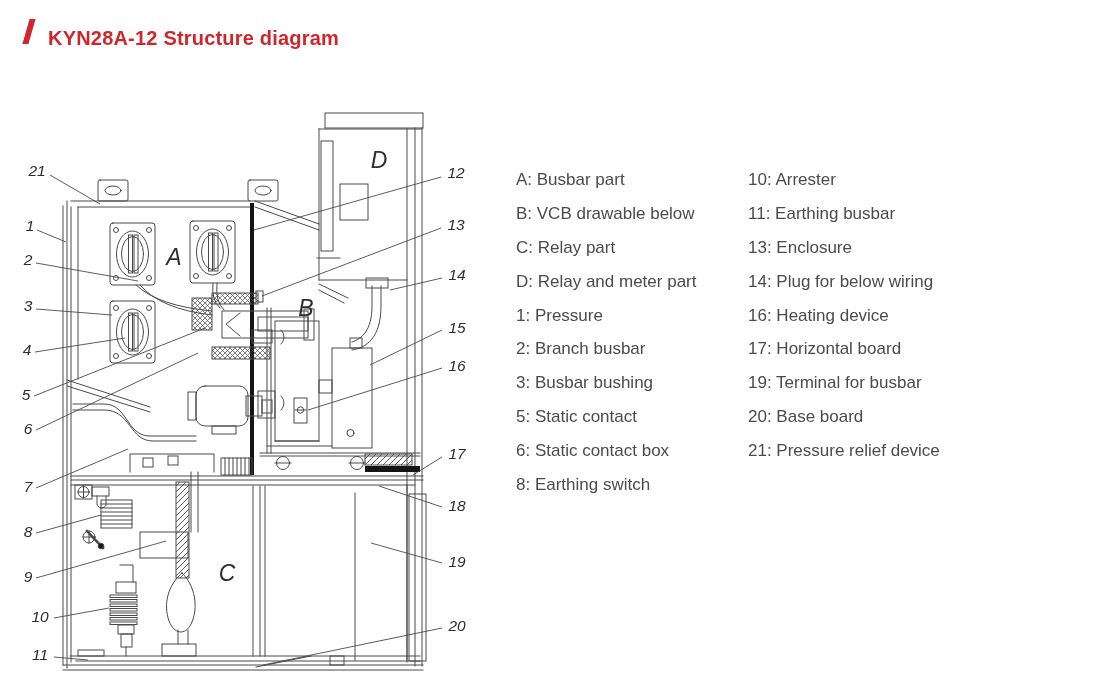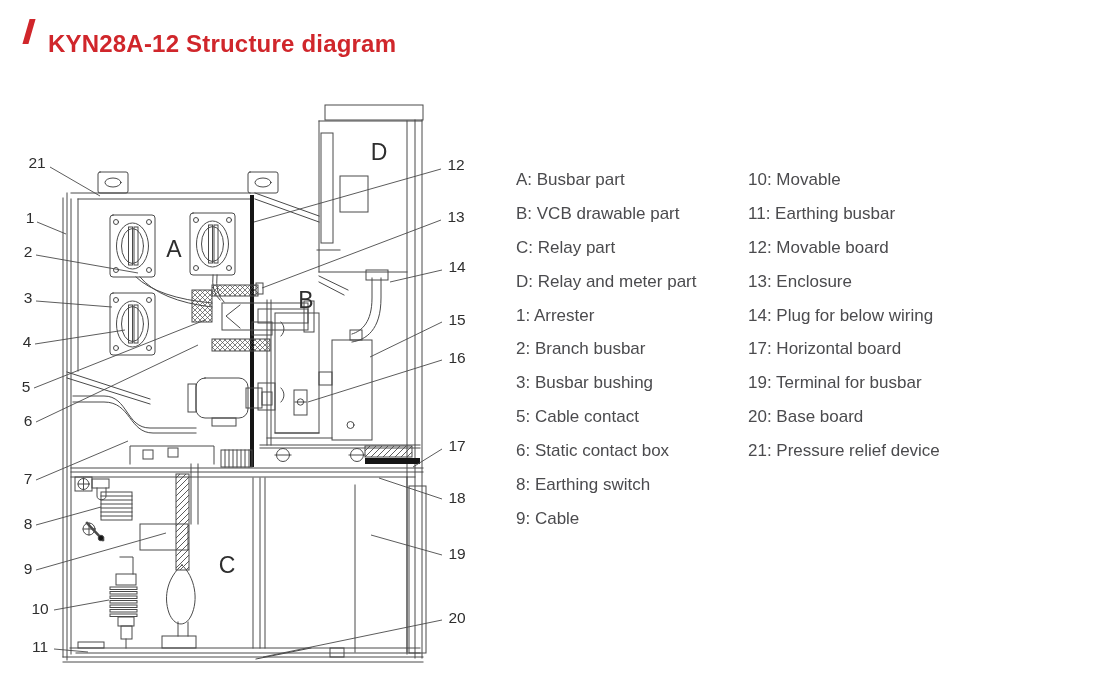--- a/index.html
+++ b/index.html
@@ -1,30 +1,30 @@
 <!DOCTYPE html>
 <html><head>
 <meta charset="utf-8">
 <style>
   html,body{margin:0;padding:0;background:#ffffff;}
   .page{position:relative;width:1120px;height:674px;background:#fff;overflow:hidden;
         font-family:"Liberation Sans",sans-serif;}
   
   .title-accent{position:absolute;left:26px;top:19px;width:6px;height:25px;
         background:#d0262b;transform:skewX(-16deg);}
-  .page-title{position:absolute;left:48px;top:14px;font-size:24px;font-weight:bold;
+  .page-title{position:absolute;left:48px;top:14px;font-size:20px;font-weight:bold;
         color:#d0262b;letter-spacing:0.2px;}
   
   .legend{position:absolute;left:516px;top:163px;display:flex;}
   .legend-col{display:flex;flex-direction:column;}
   .legend-col.left{width:232px;}
   .legend-row{height:33.9px;display:flex;align-items:center;font-size:17px;
         color:#4b4b4e;white-space:nowrap;}
   
-  .figure{position:absolute;left:0;top:0;width:500px;height:616px;}
+  .figure{position:absolute;left:0;top:8px;width:500px;height:616px;font-style:italic;}
   svg{display:block;}
   .lin{stroke:#4a4a4a;stroke-width:1;fill:none;stroke-linecap:square;}
   .leader{stroke:#4a4a4a;stroke-width:0.9;}
   .callout-num{font-family:"Liberation Sans",sans-serif;font-size:15.5px;fill:#2e2e2e;
         text-anchor:middle;dominant-baseline:central;}
   .section-letter{font-family:"Liberation Sans",sans-serif;font-size:23px;fill:#2e2e2e;
         text-anchor:middle;dominant-baseline:central;}
 </style>
 </head>
 <body>
@@ -251,37 +251,36 @@
           <text x="306" y="300" class="section-letter">B</text>
           <text x="227" y="565" class="section-letter">C</text>
           <text x="379" y="152" class="section-letter">D</text>
         </g>
     </svg>
   </div>
 
   <div class="legend">
     <div class="legend-col left">
         <div class="legend-row">A: Busbar part</div>
-        <div class="legend-row">B: VCB drawable part</div>
+        <div class="legend-row">B: VCB drawable below</div>
         <div class="legend-row">C: Relay part</div>
         <div class="legend-row">D: Relay and meter part</div>
-        <div class="legend-row">1: Arrester</div>
+        <div class="legend-row">1: Pressure</div>
         <div class="legend-row">2: Branch busbar</div>
         <div class="legend-row">3: Busbar bushing</div>
-        <div class="legend-row">5: Cable contact</div>
+        <div class="legend-row">5: Static contact</div>
         <div class="legend-row">6: Static contact box</div>
         <div class="legend-row">8: Earthing switch</div>
-        <div class="legend-row">9: Cable</div>
       </div>
     <div class="legend-col">
-        <div class="legend-row">10: Movable</div>
+        <div class="legend-row">10: Arrester</div>
         <div class="legend-row">11: Earthing busbar</div>
-        <div class="legend-row">12: Movable board</div>
         <div class="legend-row">13: Enclosure</div>
         <div class="legend-row">14: Plug for below wiring</div>
+        <div class="legend-row">16: Heating device</div>
         <div class="legend-row">17: Horizontal board</div>
         <div class="legend-row">19: Terminal for busbar</div>
         <div class="legend-row">20: Base board</div>
         <div class="legend-row">21: Pressure relief device</div>
       </div>
   </div>
 
 </div>
 
 </body></html>

